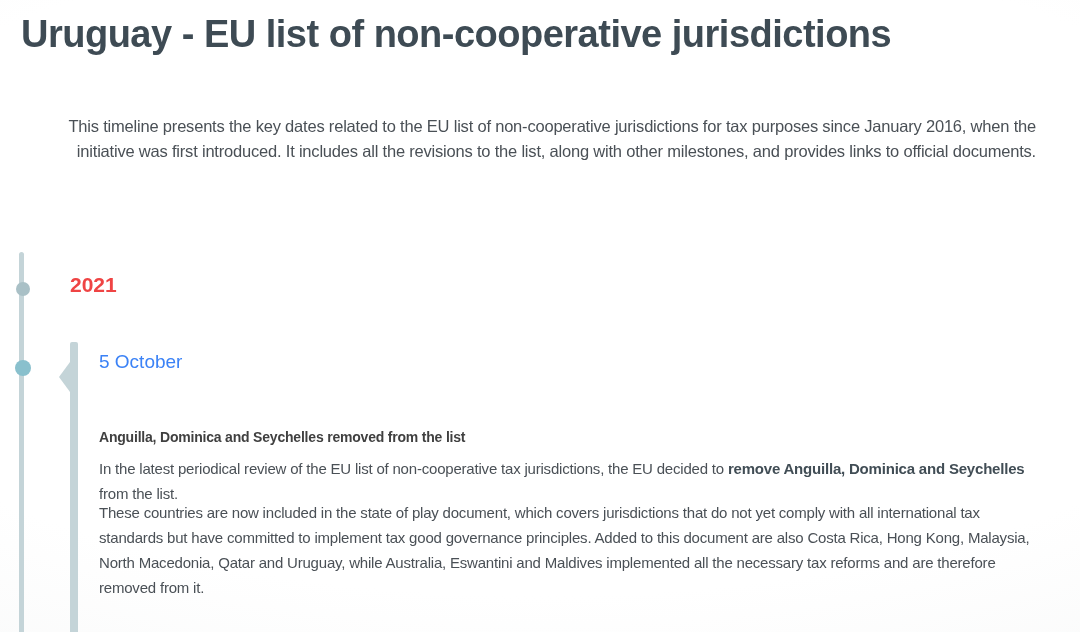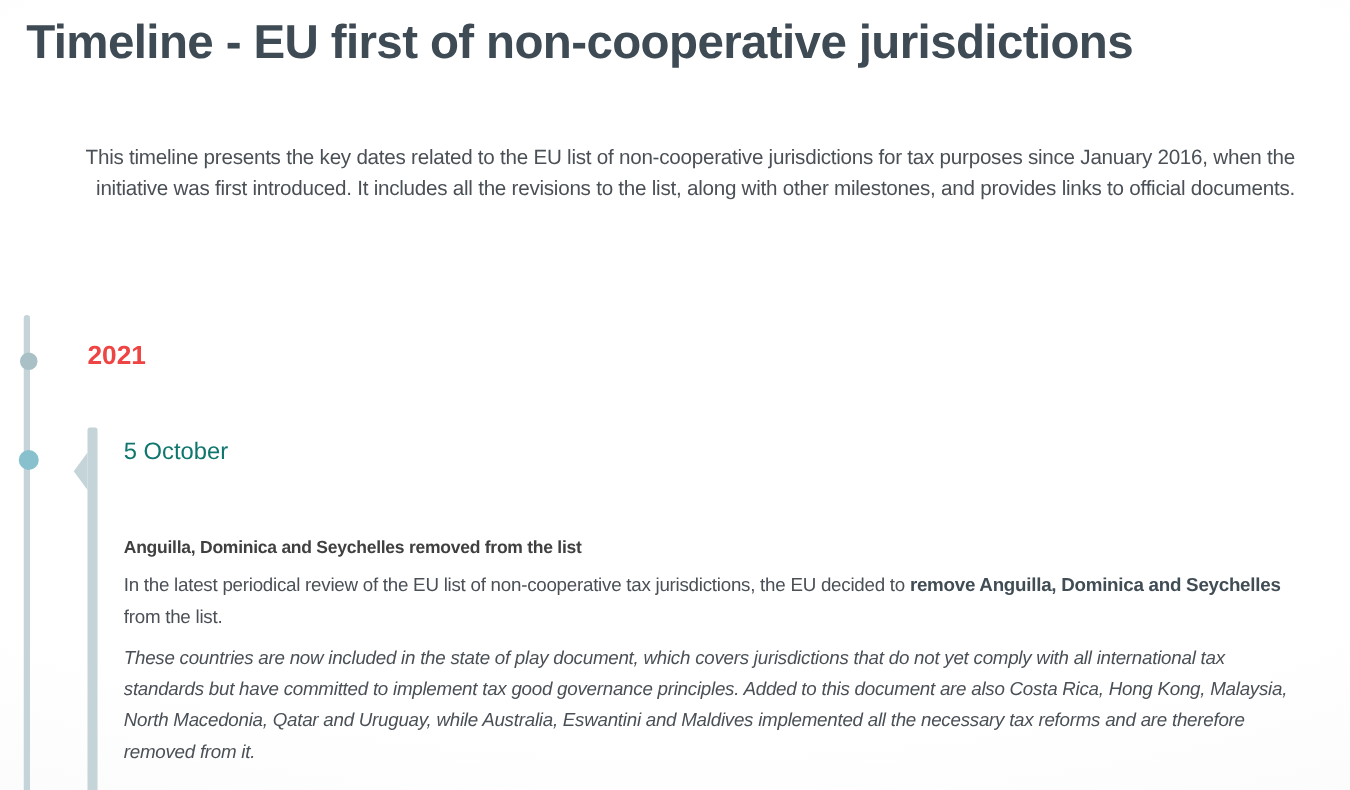--- a/index.html
+++ b/index.html
@@ -93,21 +93,21 @@
     border-bottom: 15px solid transparent;
     border-right: 11px solid #c4d4d8;
   }
   .event-date {
     position: absolute;
     left: 99px;
     top: 351px;
     margin: 0;
     font-size: 19px;
     line-height: 1.2;
-    color: #0f766e;
+    color: #3b82f6;
   }
   .event-title {
     position: absolute;
     left: 99px;
     top: 429px;
     margin: 0;
     font-size: 14px;
     line-height: 1.25;
     font-weight: 700;
     color: #404040;
@@ -118,29 +118,29 @@
     position: absolute;
     left: 99px;
     width: 936px;
     margin: 0;
     font-size: 15px;
     line-height: 25px;
     letter-spacing: -0.2px;
     color: #4a5056;
   }
   .event-para-1 { top: 456px; }
-  .event-para-2 { top: 514px; font-style: italic; }
+  .event-para-2 { top: 500px; }
   .event-para strong { font-weight: 700; color: #414d55; }
 </style>
 </head>
 <body>
 
 <main>
 
-  <h1 class="page-title">Timeline - EU first of non-cooperative jurisdictions</h1>
+  <h1 class="page-title">Uruguay - EU list of non-cooperative jurisdictions</h1>
 
   <p class="intro">This timeline presents the key dates related to the EU list of non-cooperative jurisdictions for tax purposes since January 2016, when the initiative was first introduced. It includes all the revisions to the list, along with other milestones, and provides links to official documents.</p>
 
   <section>
 
     <div class="timeline-line"></div>
 
     <span class="year-dot"></span>
 
     <h2 class="year-label">2021</h2>

